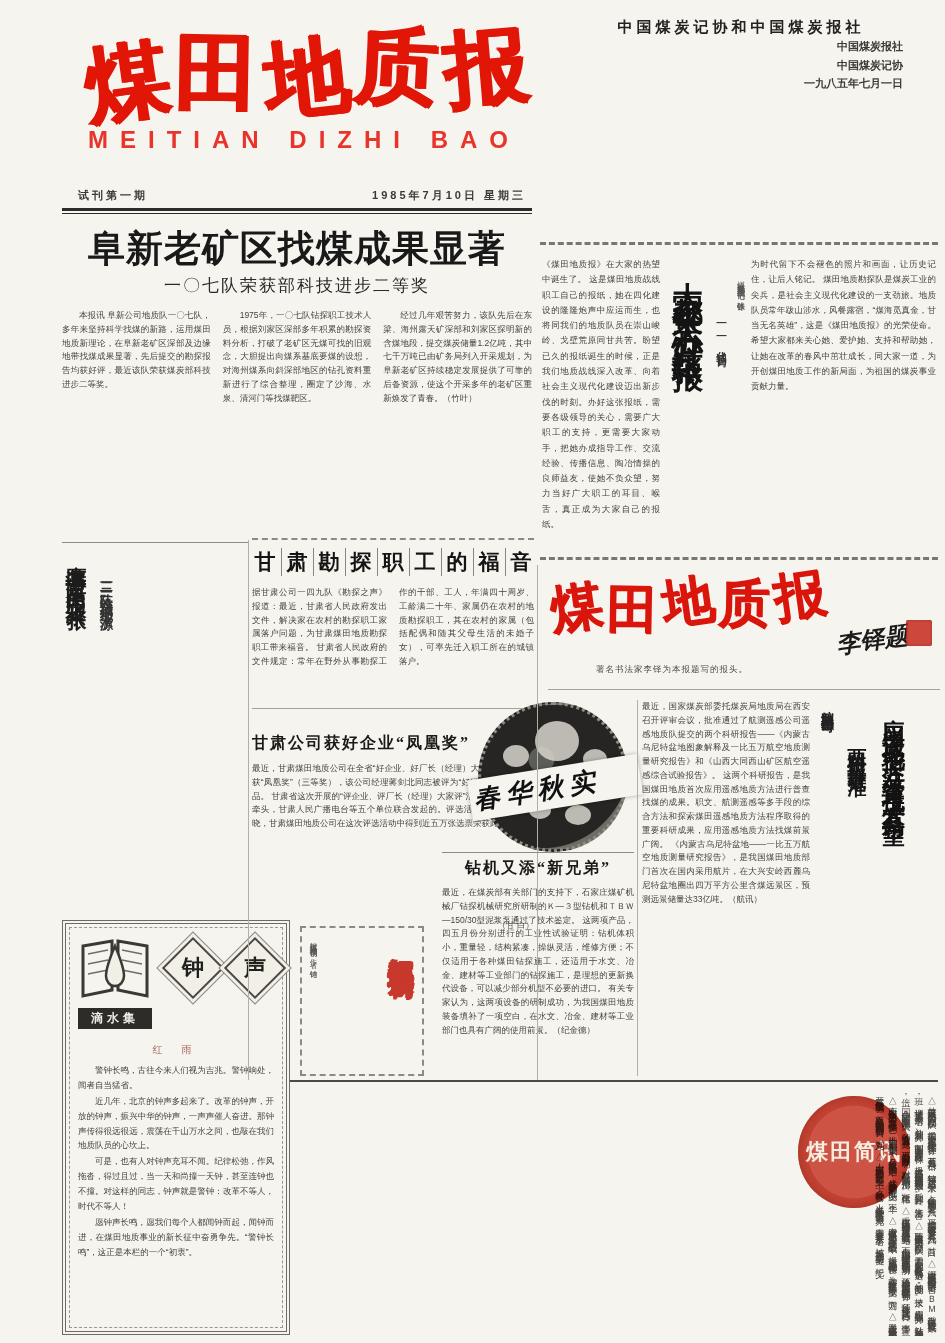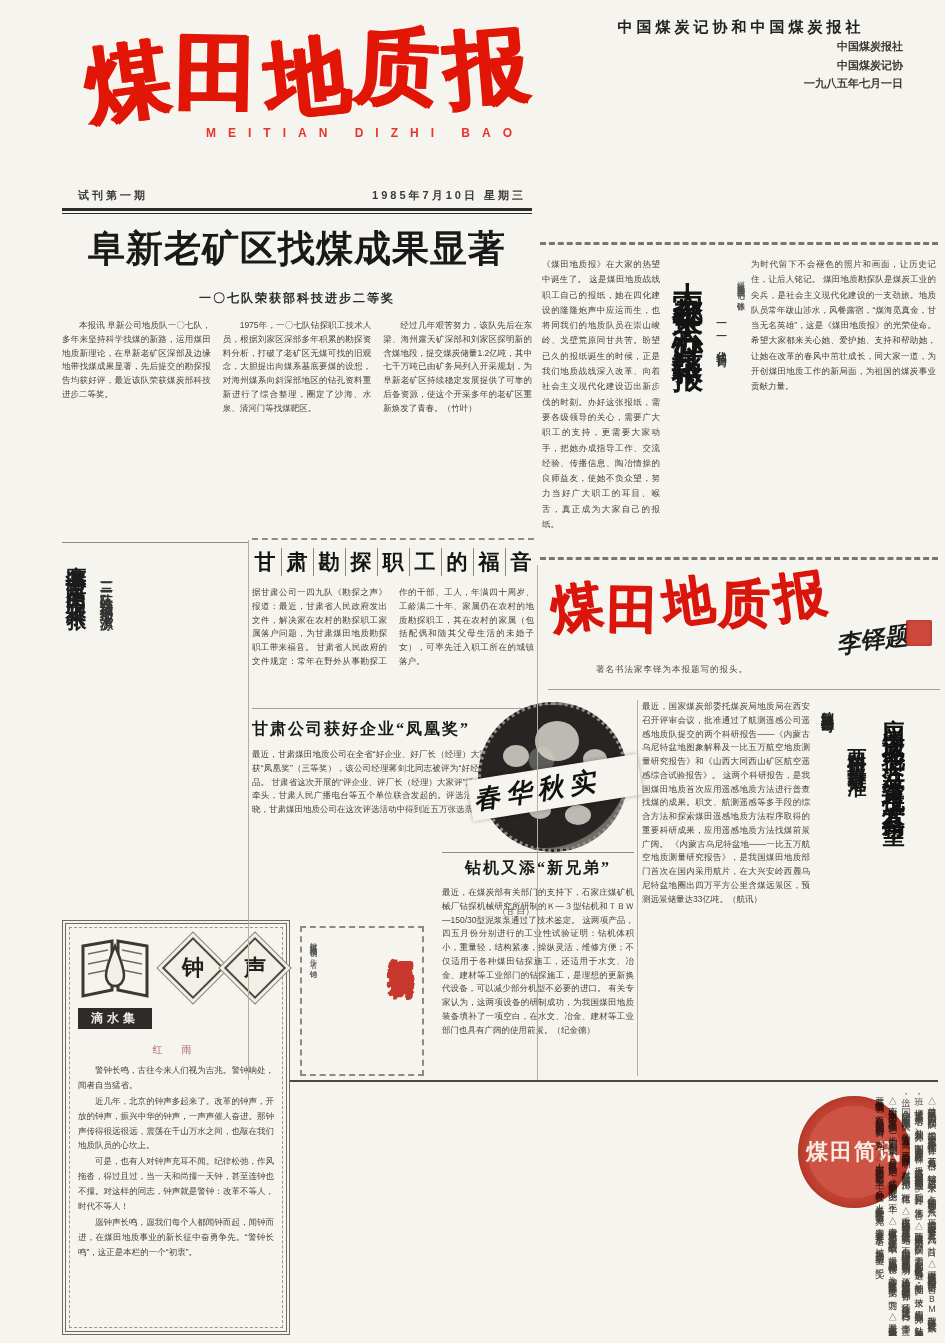--- a/index.html
+++ b/index.html
@@ -19,29 +19,29 @@
   .masthead-title span{
     font-family:"Liberation Serif", serif; font-weight:bold; color:#e11607;
     font-size:84px; line-height:1; text-shadow:2px 1px 0 #e11607, -1px 1px 0 #e11607;
   }
   .masthead-title span:nth-child(1){ transform:rotate(-6deg) translateY(6px);}
   .masthead-title span:nth-child(2){ transform:rotate(3deg);}
   .masthead-title span:nth-child(3){ transform:rotate(-4deg) translateY(8px);}
   .masthead-title span:nth-child(4){ transform:rotate(5deg);}
   .masthead-title span:nth-child(5){ transform:rotate(-3deg) translateY(4px);}
   .romanization{
-    color:#e8342a; font-weight:bold; font-size:12px; letter-spacing:12px;
-    text-align:right; margin-top:14px;
+    color:#e8342a; font-weight:bold; font-size:24px; letter-spacing:12px;
+    text-align:center; margin-top:14px;
   }
   .dateline{ display:flex; justify-content:space-between; font-size:11px; font-weight:bold; color:#3a3a3a; letter-spacing:3px; }
   .dbl-rule{ border-top:3px solid #2b2b2b; border-bottom:1px solid #2b2b2b; height:6px; }
 
   
   .lead-headline{ font-family:"Liberation Serif", serif; font-weight:bold; font-size:37px; letter-spacing:1px; text-align:center; color:#191919;}
-  .lead-subhead{ font-weight:bold; font-size:12px; text-align:center; letter-spacing:2px; color:#2a2a2a; margin-top:16px;}
+  .lead-subhead{ font-weight:normal; font-size:17px; text-align:center; letter-spacing:2px; color:#2a2a2a; margin-top:0;}
   .lead-body{ margin-top:12px; column-count:3; column-gap:12px; height:208px; overflow:hidden;}
 
   
   .congrats-eyebrow{ font-size:15px; font-weight:bold; text-align:center; letter-spacing:4px; color:#222;}
   .congrats-headline{ font-family:"Liberation Serif", serif; font-size:26px; font-weight:bold; text-align:center; letter-spacing:5px; margin-top:8px; color:#161616;}
   .congrats-body{ margin-top:10px; font-size:9px; line-height:1.6; color:#45423d;}
   .congrats-body p{ text-indent:2em; margin-bottom:2px;}
   .congrats-sign{ text-align:right; font-size:11px; font-weight:bold; padding-right:34px; line-height:1.7; color:#3c3a36;}
 
   
@@ -182,21 +182,21 @@
       <span>探</span>
       <span>职</span>
       <span>工</span>
       <span>的</span>
       <span>福</span>
       <span>音</span>
     </div>
     <div class="gospel-body smallbody">据甘肃公司一四九队《勘探之声》报道：最近，甘肃省人民政府发出文件，解决家在农村的勘探职工家属落户问题，为甘肃煤田地质勘探职工带来福音。 甘肃省人民政府的文件规定：常年在野外从事勘探工作的干部、工人，年满四十周岁、工龄满二十年、家属仍在农村的地质勘探职工，其在农村的家属（包括配偶和随其父母生活的未婚子女），可率先迁入职工所在的城镇落户。</div>
   </div>
 
-  <div class="abs" style="left:252px; top:708px; width:282px; border-top:1px solid #a5a198; padding-top:10px;">
+  <div class="abs" style="left:252px; top:708px; width:282px; border-top:1px solid #a5a198; padding-top:24px;">
     <div class="sec-headline">甘肃公司获好企业“凤凰奖”</div>
     <div class="smallbody" style="margin-top:8px; height:158px; overflow:hidden;">最近，甘肃煤田地质公司在全省“好企业、好厂长（经理）大家评”活动中荣获“凤凰奖”（三等奖），该公司经理蒋剑北同志被评为“好经理”，并获得奖品。 甘肃省这次开展的“评企业、评厂长（经理）大家评”活动，是由省经委牵头，甘肃人民广播电台等五个单位联合发起的。评选活动于五月下旬揭晓，甘肃煤田地质公司在这次评选活动中得到近五万张选票荣获此奖。</div>
     <div class="byline">（甘 白）</div>
   </div>
 
   <div class="abs" style="left:548px; top:572px; width:392px; height:118px; border-bottom:1px solid #a5a198;">
     <div class="mid-title" style="position:absolute; left:2px; top:4px;">
       <span>煤</span>
       <span>田</span>
       <span>地</span>

